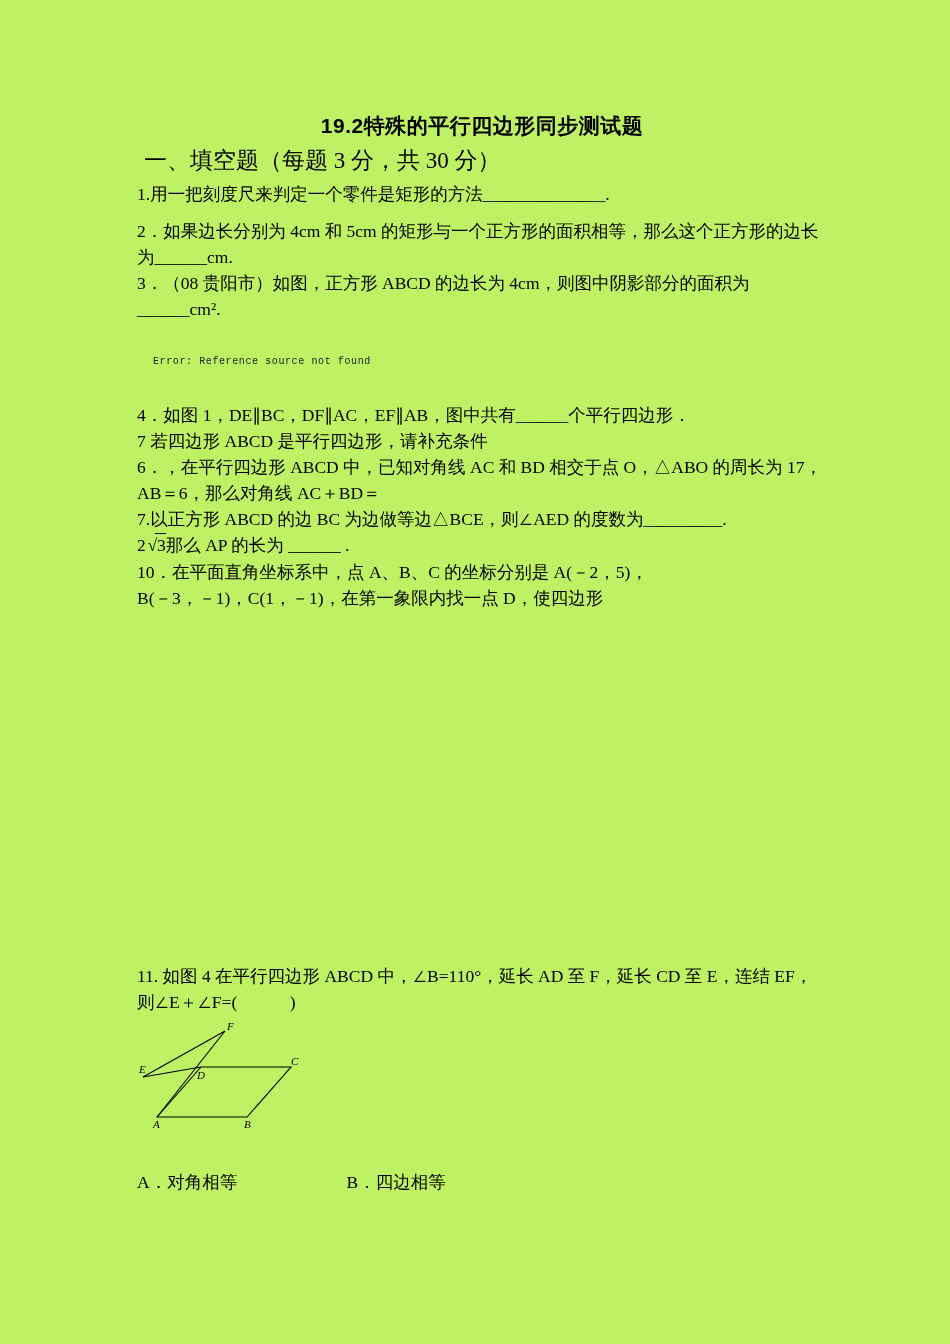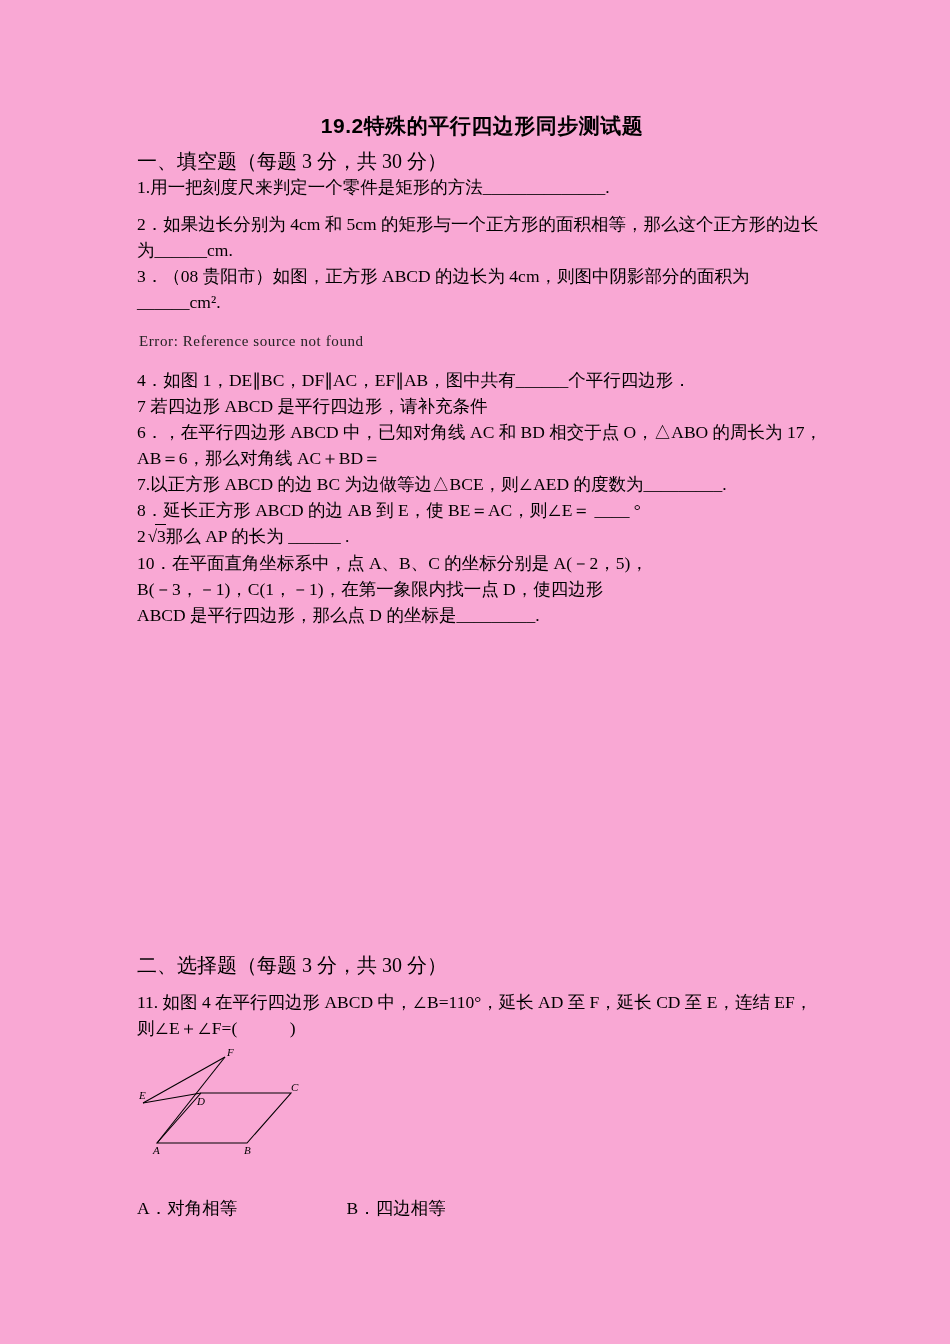--- a/index.html
+++ b/index.html
@@ -12,21 +12,21 @@
     height: 1344px;
     position: relative;
     font-family: "Liberation Serif", serif;
     color: #000000;
   }
   .page {
     position: absolute;
     left: 0; top: 0;
     width: 950px;
     height: 1344px;
-    background: #f9a8d4;
+    background: #bef264;
     overflow: hidden;
   }
   .content {
     position: absolute;
     left: 137px;
     top: 112px;
     width: 690px;
   }
   .doc-title {
     font-family: "Liberation Sans", sans-serif;
@@ -37,34 +37,34 @@
     margin: 0 0 9px 0;
     line-height: 1.3;
   }
   .line {
     font-size: 17.5px;
     line-height: 26px;
     margin: 0;
     white-space: pre-wrap;
   }
   .section-head {
-    font-size: 20px;
+    font-size: 23px;
     line-height: 26px;
-    margin: 0;
+    margin: 7px;
   }
   .gap-sm { height: 11px; }
   .gap-md { height: 16px; }
   .gap-lg { height: 24px; }
   .err {
-    font-family: Liberation Serif, serif;
-    font-size: 15px;
+    font-family: Liberation Mono, monospace;
+    font-size: 10px;
     letter-spacing: 0.6px;
     color: #222;
     line-height: 26px;
-    margin: 2px;
+    margin: 16px;
   }
   .radical {
     display: inline-block;
     position: relative;
     padding-left: 2px;
   }
   .radical .sign { font-size: 17px; }
   .radical .bar {
     position: absolute;
     left: 9px;
@@ -109,32 +109,29 @@
     <div class="gap-sm"></div>
 
     <p class="line">4．如图 1，DE∥BC，DF∥AC，EF∥AB，图中共有______个平行四边形．</p>
 
     <p class="line">7 若四边形 ABCD 是平行四边形，请补充条件</p>
 
     <p class="line">6．，在平行四边形 ABCD 中，已知对角线 AC 和 BD 相交于点 O，△ABO 的周长为 17，AB＝6，那么对角线 AC＋BD＝</p>
 
     <p class="line">7.以正方形 ABCD 的边 BC 为边做等边△BCE，则∠AED 的度数为_________.</p>
 
-    <p class="line">8．延长正方形 ABCD 的边 AB 到 E，使 BE＝AC，则∠E＝ ____ °</p>
 
     <p class="line"><span>2</span><span class="radical"><span class="bar"></span><span class="sign">√</span><span>3</span></span><span>那么 AP 的长为 ______ .</span></p>
 
     <p class="line">10．在平面直角坐标系中，点 A、B、C 的坐标分别是 A(－2，5)，</p>
     <p class="line">B(－3，－1)，C(1，－1)，在第一象限内找一点 D，使四边形</p>
-    <p class="line">ABCD 是平行四边形，那么点 D 的坐标是_________.</p>
 
   </div>
 
   <div class="content block-2" style="top: 952px;">
-    <p class="section-head">二、选择题（每题 3 分，共 30 分）</p>
 
     <div class="gap-sm"></div>
 
     <p class="line">11. 如图 4 在平行四边形 ABCD 中，∠B=110°，延长 AD 至 F，延长 CD 至 E，连结 EF，则∠E＋∠F=(　　　)</p>
 
     <div class="fig-box">
       <svg width="200" height="108" viewBox="0 0 200 108">
         <g stroke="#000" stroke-width="1.1" fill="none">
           <polygon points="18,96 62,46 152,46 108,96"></polygon>
           <line x1="18" y1="96" x2="86" y2="10"></line>

